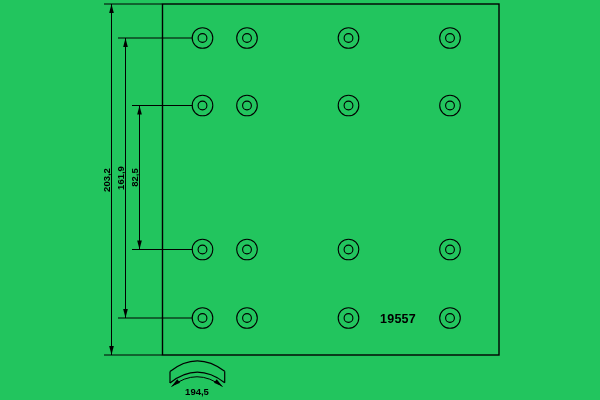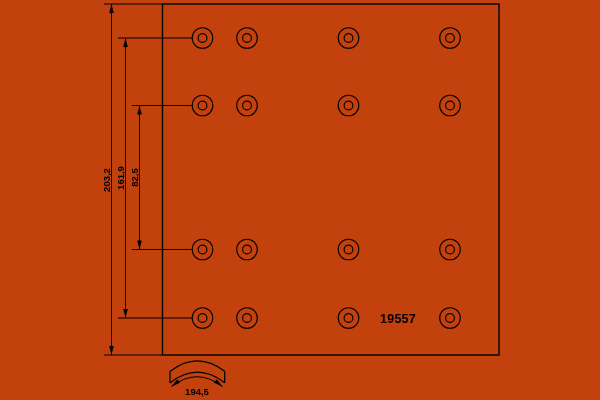--- a/index.html
+++ b/index.html
@@ -1,19 +1,19 @@
 <!DOCTYPE html>
 <html><head>
 <meta charset="utf-8">
 <style>
   html, body { margin: 0; padding: 0; background: #ffffff; }
   #canvas {
     position: relative;
     width: 600px; height: 400px;
-    background: #c2410c;
+    background: #22c55e;
     font-family: "Liberation Sans", sans-serif;
     overflow: hidden;
   }
   svg { display: block; }
   .dim-label {
     font-family: "Liberation Sans", sans-serif;
     font-size: 9.5px;
     font-weight: bold;
     fill: #000000;
   }

